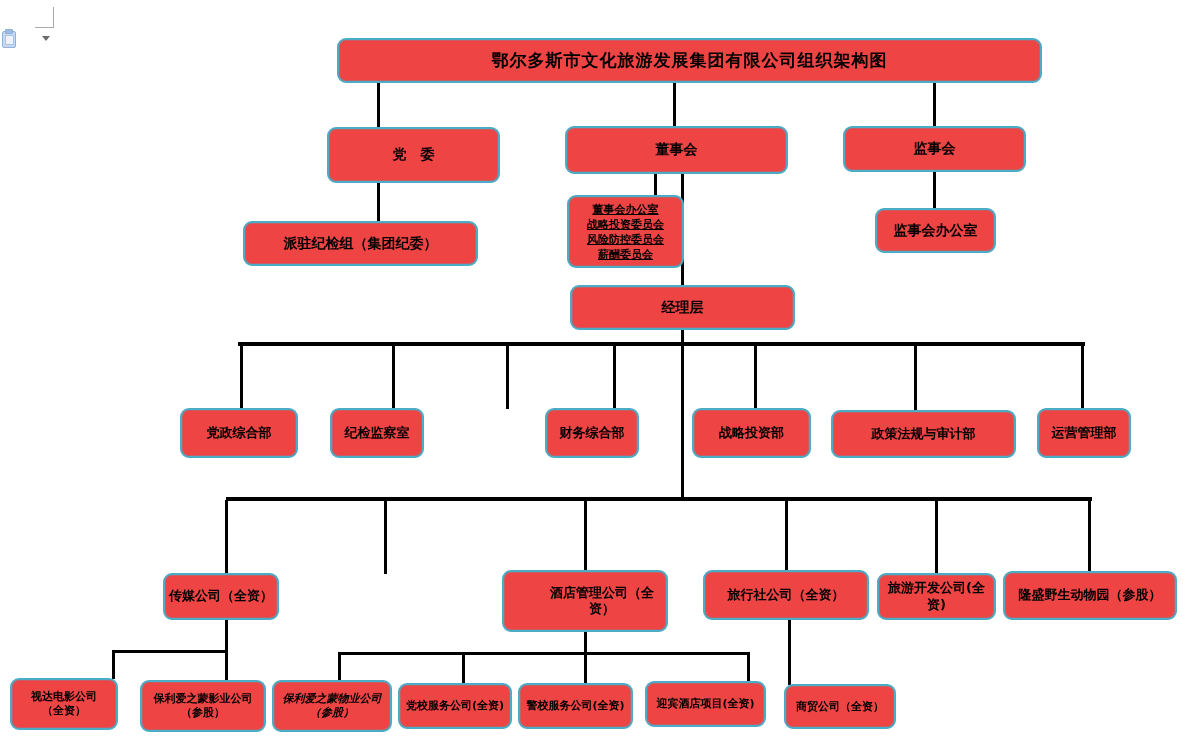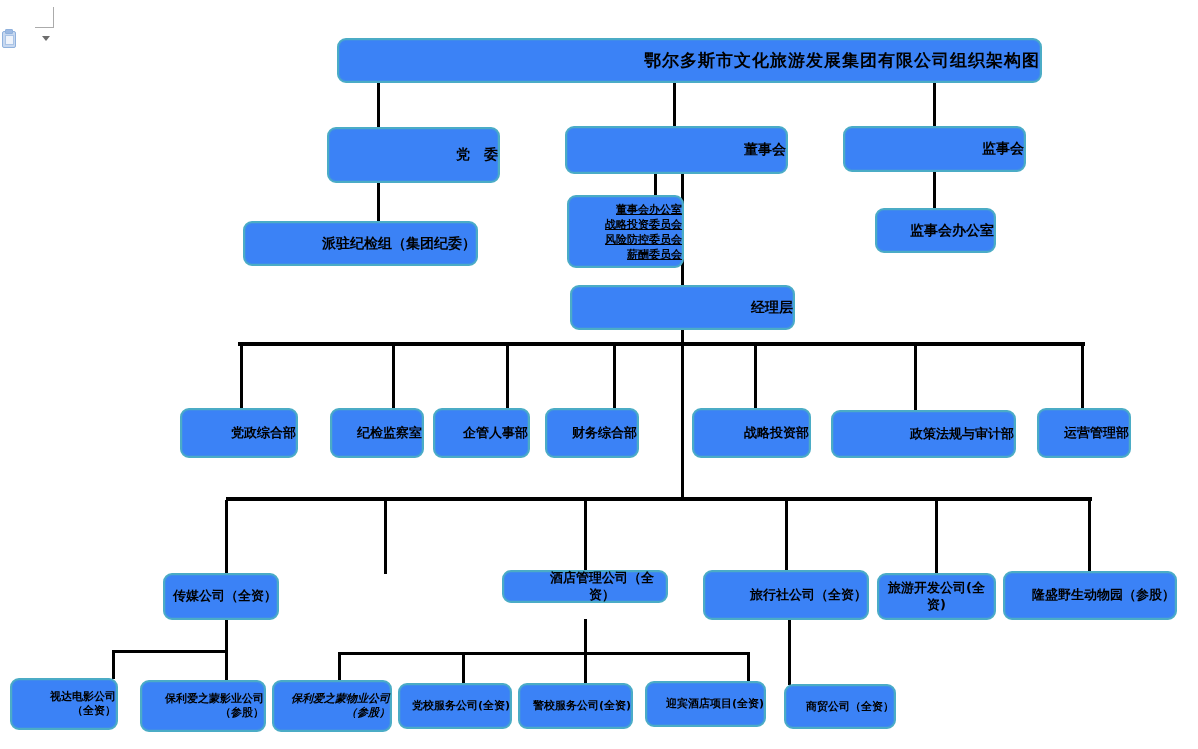--- a/index.html
+++ b/index.html
@@ -4,23 +4,23 @@
 <style>
   html,body{margin:0;padding:0;background:#fff;}
   .canvas{
     position:relative;width:1198px;height:749px;background:#ffffff;overflow:hidden;
     font-family:"DejaVu Sans","Liberation Sans",sans-serif;color:#000;
   }
   
   .ln{position:absolute;background:var(--connector,#000);}
   
   .box{
-    position:absolute;box-sizing:border-box;background:#3b82f6;
+    position:absolute;box-sizing:border-box;background:#ef4444;
     border:2.5px solid var(--box-border,#4BACC6);border-radius:9px;
-    display:flex;flex-direction:column;align-items:flex-end;justify-content:center;
+    display:flex;flex-direction:column;align-items:center;justify-content:center;
     text-align:center;font-weight:bold;line-height:1.25;
     box-shadow:inset 0 0 0 1px rgba(75,172,198,.25);
   }
   .box span{display:block;}
   .fs17{font-size:17px;letter-spacing:1px;}
   .fs14{font-size:14px;}
   .fs13{font-size:13px;}
   .fs11{font-size:11px;}
   .committees span{line-height:15px;font-size:11px;}
   
@@ -127,40 +127,37 @@
   <div class="box fs14" style="left:570px;top:285px;width:225px;height:45px;">
     <span>经理层</span>
   </div>
 
   <div class="box fs13" style="left:180px;top:408px;width:118px;height:50px;">
     <span>党政综合部</span>
   </div>
   <div class="box fs13" style="left:330px;top:408px;width:94px;height:50px;">
     <span>纪检监察室</span>
   </div>
-  <div class="box fs13" style="left:433px;top:408px;width:97px;height:50px;">
-    <span>企管人事部</span>
-  </div>
   <div class="box fs13" style="left:545px;top:408px;width:94px;height:50px;">
     <span>财务综合部</span>
   </div>
   <div class="box fs13" style="left:692px;top:408px;width:119px;height:50px;">
     <span>战略投资部</span>
   </div>
   <div class="box fs13" style="left:831px;top:410px;width:185px;height:48px;">
     <span>政策法规与审计部</span>
   </div>
   <div class="box fs13" style="left:1037px;top:408px;width:94px;height:50px;">
     <span>运营管理部</span>
   </div>
 
   <div class="box fs13" style="left:163px;top:573px;width:116px;height:47px;">
     <span>传媒公司（全资）</span>
   </div>
-  <div class="box fs13" style="left:502px;top:570px;width:166px;height:33px;padding-left:34px;">
+  <div class="box fs13" style="left:502px;top:570px;width:166px;height:62px;padding-left:34px;">
     <span>酒店管理公司（全资）</span>
   </div>
   <div class="box fs13" style="left:703px;top:570px;width:166px;height:50px;">
     <span>旅行社公司（全资）</span>
   </div>
   <div class="box fs13" style="left:877px;top:573px;width:119px;height:47px;">
     <span>旅游开发公司(全资)</span>
   </div>
   <div class="box fs13" style="left:1003px;top:571px;width:174px;height:49px;">
     <span>隆盛野生动物园（参股）</span>

